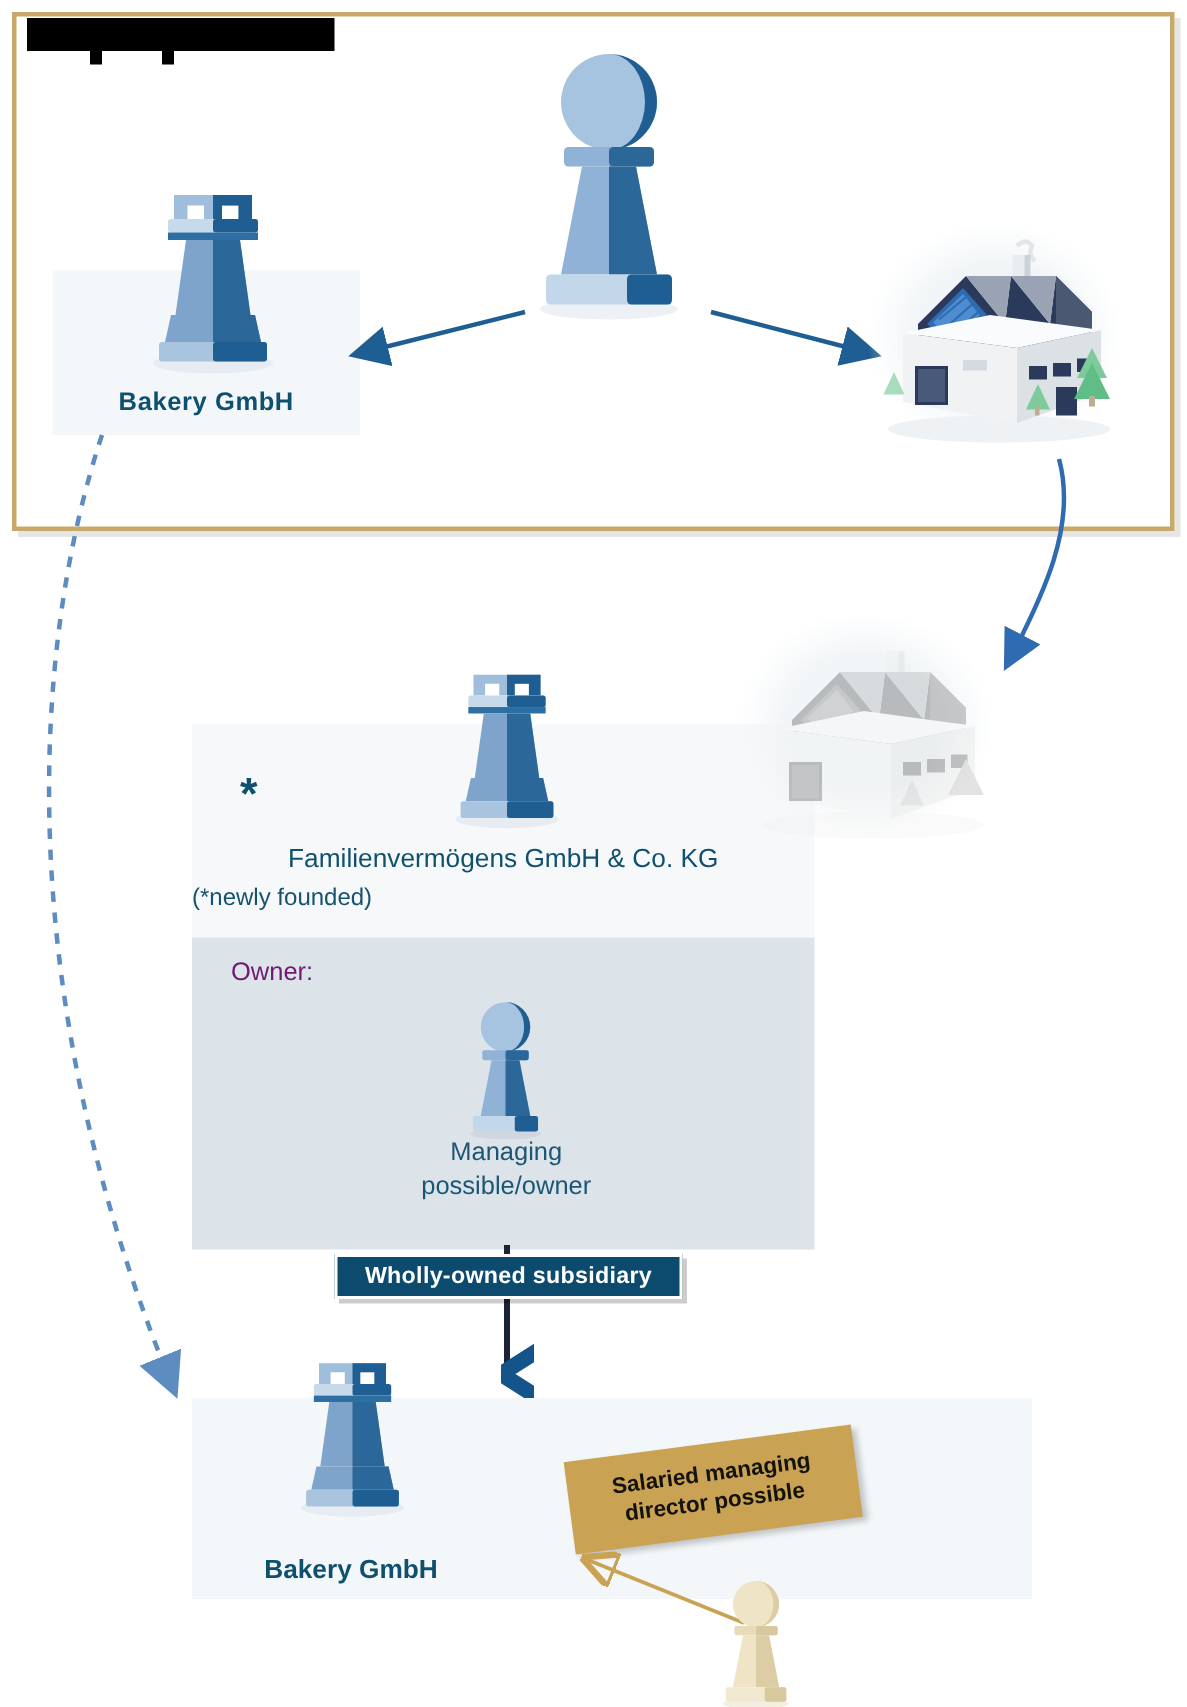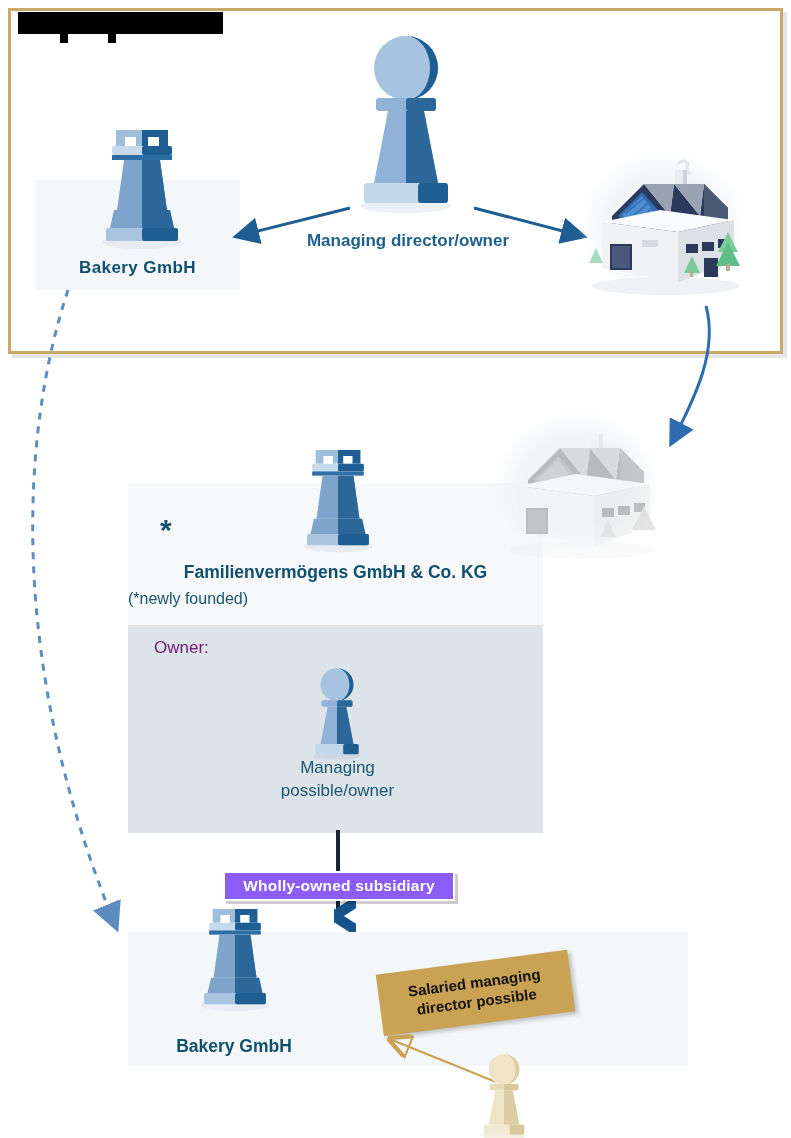--- a/index.html
+++ b/index.html
@@ -42,42 +42,42 @@
   .lbl-md-top{
     left:238px; top:231px; width:340px; text-align:center;
     font-size:17px; font-weight:bold; color:#1F5F8B;
     text-shadow:0 1px 0 #ffffff, 1px 0 0 #ffffff, -1px 0 0 #ffffff, 0 -1px 0 #ffffff;
   }
   .lbl-asterisk{
     left:160px; top:515px; font-size:30px; font-weight:bold; color:#10506F; line-height:1;
   }
   .lbl-fv{
     left:128px; top:562px; width:415px; text-align:center;
-    font-size:17.5px; font-weight:bold; color:#10506F;
+    font-size:17.5px; font-weight:normal; color:#10506F;
   }
   .lbl-fv-sub{
     left:128px; top:590px; width:415px; text-align:left;
     font-size:16px; color:#17536F; font-weight:normal;
   }
   .lbl-owner{
     left:154px; top:638px; font-size:17px; font-weight:normal; color:#701a75;
   }
   .lbl-md-mid{
     left:200px; top:757px; width:275px; text-align:center;
     font-size:17px; color:#1B5775; line-height:1.35; white-space:normal;
   }
   .lbl-bakery-bottom{
     left:128px; top:1036px; width:212px; text-align:center;
     font-size:17.5px; font-weight:bold; color:#10506F;
   }
 
   
   .badge-subsidiary{
-    position:absolute; left:223px; top:871px; width:232px; height:30px;
-    background:#8b5cf6; border:2px solid #ffffff;
+    position:absolute; left:223px; top:836px; width:232px; height:30px;
+    background:#0c4a6e; border:2px solid #ffffff;
     box-shadow:3px 3px 0 rgba(0,0,0,0.20);
     color:#ffffff; font-size:15.5px; font-weight:bold;
     display:flex; align-items:center; justify-content:center;
     letter-spacing:.2px;
   }
   .badge-salaried{
     position:absolute; left:379px; top:962px; width:193px; height:62px;
     background:#C9A253; transform:rotate(-7.5deg);
     box-shadow:3px 3px 4px rgba(0,0,0,0.22);
     color:#14120C; font-size:15px; font-weight:bold;
@@ -136,21 +136,20 @@
       <path d="M54 8 a32 32 0 0 1 0 64 a24 32 0 0 0 0 -64 z" fill="#1F5E92"></path>
       <rect x="24" y="70" width="60" height="13" rx="3" fill="#8FB2D6"></rect>
       <rect x="54" y="70" width="30" height="13" rx="3" fill="#2B6798"></rect>
       <path d="M36 83 h36 l14 72 h-64 z" fill="#8FB2D6"></path>
       <path d="M54 83 h18 l14 72 h-32 z" fill="#2B6798"></path>
       <rect x="12" y="155" width="84" height="20" rx="3" fill="#C2D7EA"></rect>
       <rect x="66" y="155" width="30" height="20" rx="3" fill="#1F5E92"></rect>
     </svg>
   </div>
 
-  <div class="lbl lbl-md-top">Managing director/owner</div>
 
   <svg class="conn" style="left:230px; top:200px;" width="360" height="50">
     <defs>
       <marker id="ah-blue" markerWidth="9" markerHeight="9" refX="7" refY="4.5" orient="auto">
         <path d="M0,0 L9,4.5 L0,9 z" fill="#1F5E92"></path>
       </marker>
     </defs>
     <line x1="120" y1="8" x2="8" y2="36" stroke="#1F5E92" stroke-width="3" marker-end="url(#ah-blue)"></line>
     <line x1="244" y1="8" x2="352" y2="36" stroke="#1F5E92" stroke-width="3" marker-end="url(#ah-blue)"></line>
   </svg>

